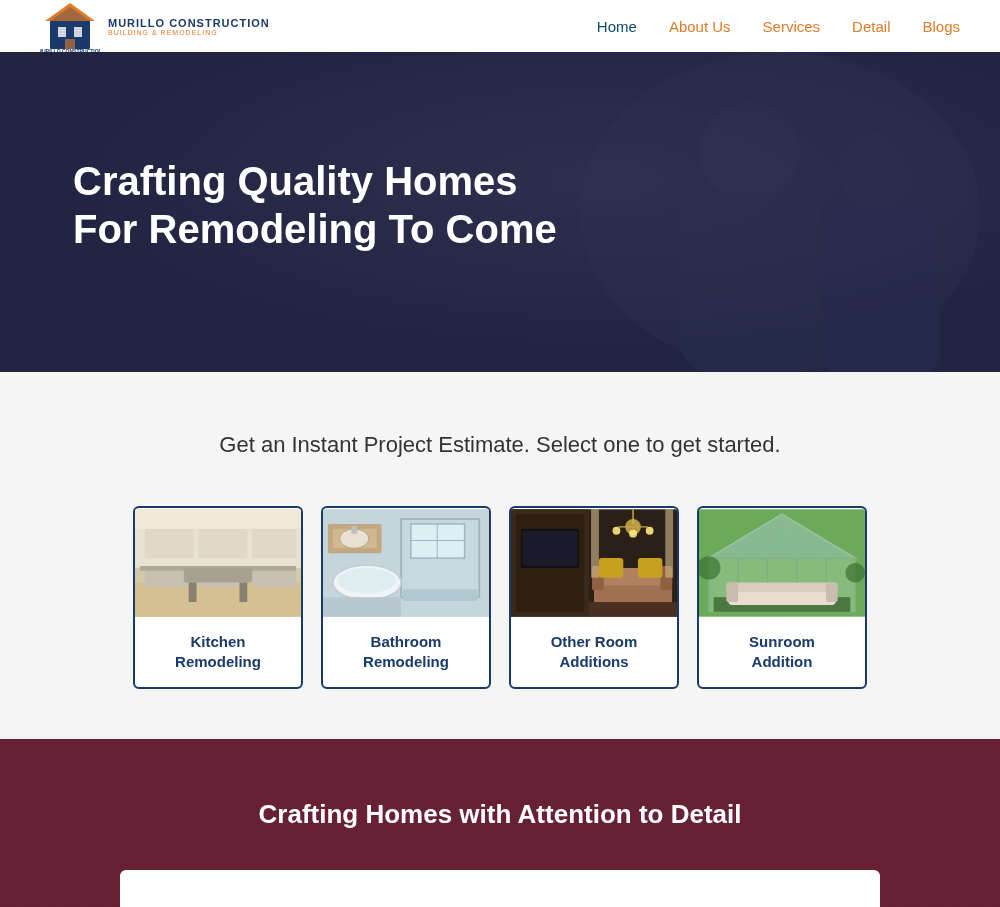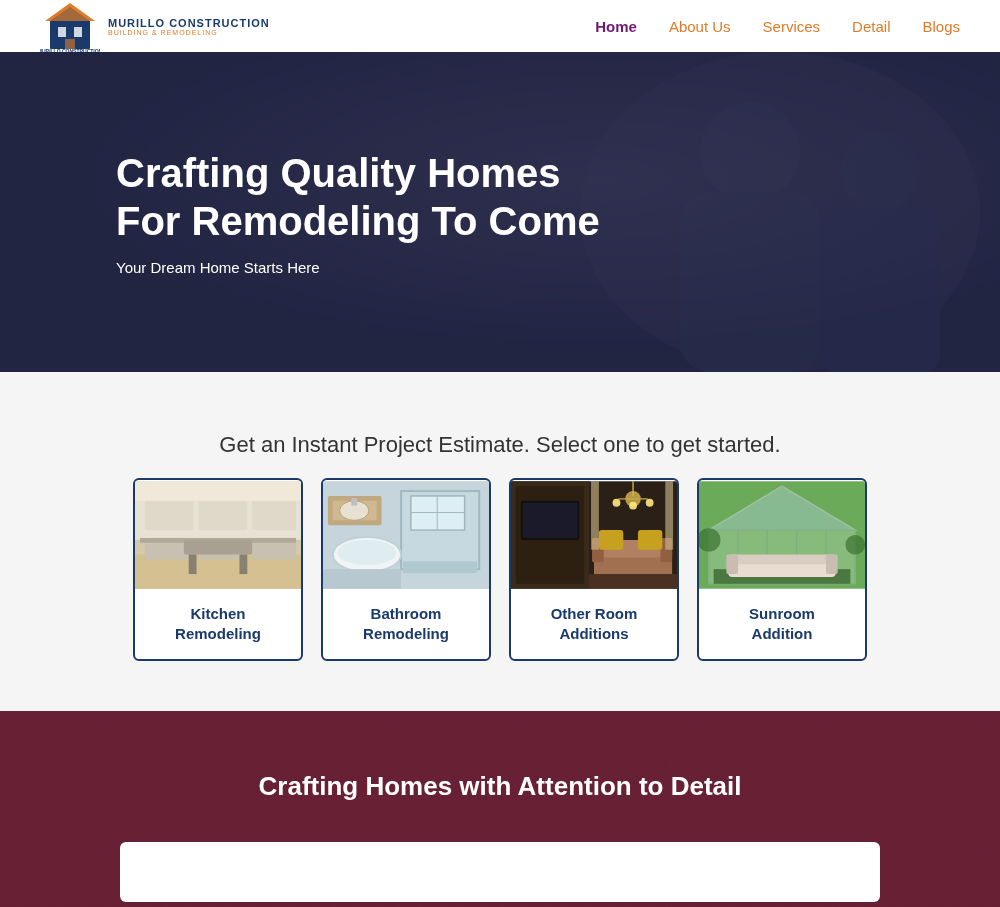--- a/index.html
+++ b/index.html
@@ -30,22 +30,22 @@
       align-items: center;
     }
     .nav a {
       text-decoration: none;
       font-size: 15px;
       color: #e07b2a;
       font-weight: 500;
       cursor: pointer;
     }
     .nav a.active {
-      color: #701a75;
-      font-weight: 700;
+      color: #0c4a6e;
+      font-weight: 400;
       text-align: center;
     }
 
     
     .hero {
       position: relative;
       width: 100%;
       height: 320px;
       background: #2a2d47;
       overflow: hidden;
@@ -61,21 +61,21 @@
     .hero-bg {
       position: absolute;
       inset: 0;
       background: linear-gradient(135deg, #3a3f6b 0%, #2a2d47 40%, #4a3a5a 100%);
       
       background-image: radial-gradient(ellipse at 60% 40%, #5a5070 0%, #2a2d47 60%);
     }
     .hero-content {
       position: relative;
       z-index: 2;
-      padding: 0 116px;
+      padding: 0 73px;
     }
     .hero-title {
       font-size: 40px;
       font-weight: 800;
       color: #fff;
       line-height: 1.2;
       margin-bottom: 14px;
     }
     .hero-subtitle {
       font-size: 15px;
@@ -85,21 +85,21 @@
 
     
     .estimate-section {
       background: #f5f5f5;
       padding: 60px 40px 50px;
       text-align: center;
     }
     .estimate-title {
       font-size: 22px;
       color: #333;
-      margin-bottom: 20px;
+      margin-bottom: 48px;
       font-weight: 400;
     }
     .cards-row {
       display: flex;
       justify-content: center;
       gap: 18px;
       flex-wrap: wrap;
     }
     .service-card {
       background: #fff;
@@ -188,21 +188,20 @@
     <rect x="280" y="140" width="140" height="180" rx="30" fill="#7070a0"></rect>
     <circle cx="480" cy="120" r="40" fill="#7070a0"></circle>
     <rect x="420" y="155" width="120" height="170" rx="25" fill="#6060a0"></rect>
   </svg>
   <div class="hero-overlay"></div>
   <div class="hero-content">
     <h1 class="hero-title">
       <span>Crafting Quality Homes</span><br>
       <span>For Remodeling To Come</span>
     </h1>
-    <p class="hero-subtitle">Your Dream Home Starts Here</p>
   </div>
 </section>
 
 <section class="estimate-section">
   <p class="estimate-title">Get an Instant Project Estimate. Select one to get started.</p>
   <div class="cards-row">
 
     <div class="service-card">
       <svg class="card-scene" viewBox="0 0 170 110" xmlns="http://www.w3.org/2000/svg">
         <rect width="170" height="110" fill="#e8e2d5"></rect>

